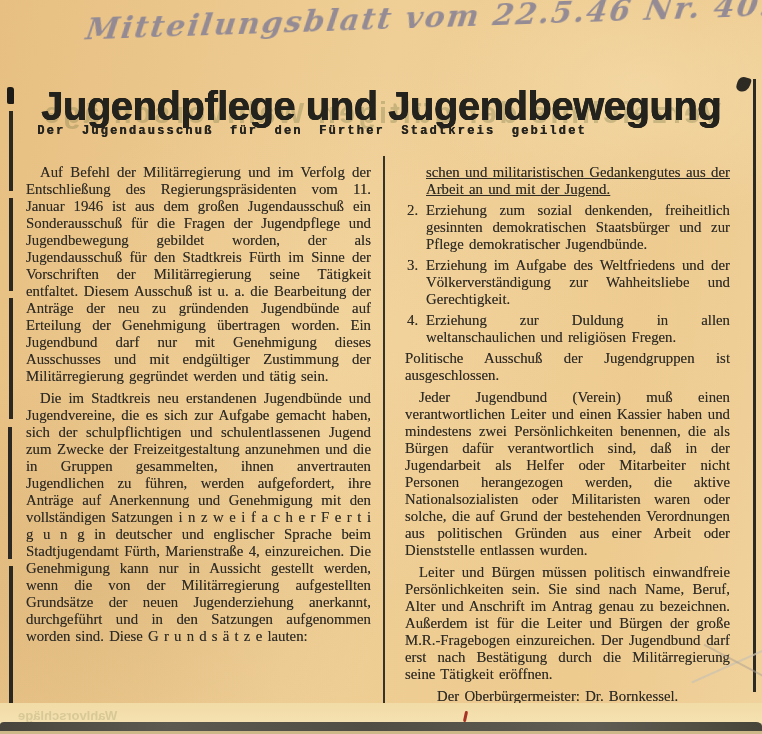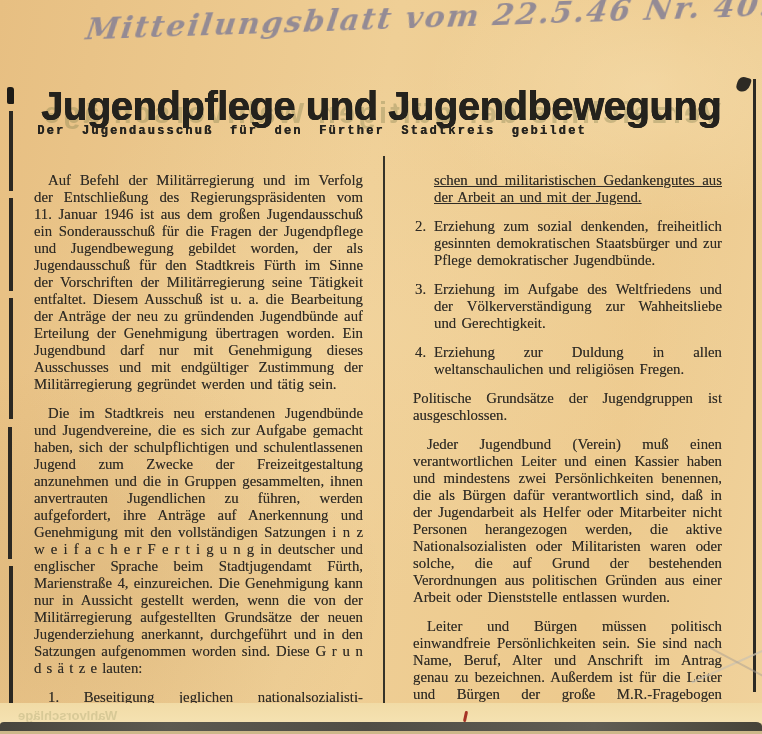--- a/index.html
+++ b/index.html
@@ -46,21 +46,21 @@
   }
   
   .columns{
     position:absolute;left:22px;top:160px;width:712px;display:flex;gap:26px;
     font-size:14.8px;line-height:17px;color:#2f2b25;
     text-align:justify;word-spacing:1.5px;
     text-shadow:0 0 .4px rgba(47,43,37,.55);
   }
   .col-left{width:353px;flex:none;}
   .col-right{flex:1;min-width:0;}
-  .col p{margin:12px;}
+  .col p{margin:4px;}
   .p-indent{text-indent:14px;}
   .mt{margin-top:5px !important;}
   .list-start{text-align-last:justify;}
   .hang{position:relative;padding-left:21px;margin:0;}
   .hang .num{position:absolute;left:2px;top:0;}
   .cont{padding-left:21px;text-decoration:underline;}
   .dateline{margin-top:14px !important;padding-left:20px;letter-spacing:.5px;}
   .signature{margin-top:5px !important;padding-left:32px;}
   
   .rule{position:absolute;background:#2b2822;}
@@ -100,40 +100,39 @@
 
   <div class="headline">Jugendpflege und Jugendbewegung</div>
 
   <div class="subheadline">Der Jugendausschuß für den Fürther Stadtkreis gebildet</div>
 
   <div class="columns">
 
     <div class="col col-left">
       <p class="p-indent">Auf Befehl der Militärregierung und im Verfolg der Entschließung des Regierungspräsidenten vom 11. Januar 1946 ist aus dem großen Jugendausschuß ein Sonderausschuß für die Fragen der Jugendpflege und Jugendbewegung gebildet worden, der als Jugendausschuß für den Stadtkreis Fürth im Sinne der Vorschriften der Militärregierung seine Tätigkeit entfaltet. Diesem Ausschuß ist u. a. die Bearbeitung der Anträge der neu zu gründenden Jugendbünde auf Erteilung der Genehmigung übertragen worden. Ein Jugendbund darf nur mit Genehmigung dieses Ausschusses und mit endgültiger Zustimmung der Militärregierung gegründet werden und tätig sein.</p>
       <p class="p-indent mt">Die im Stadtkreis neu erstandenen Jugendbünde und Jugendvereine, die es sich zur Aufgabe gemacht haben, sich der schulpflichtigen und schulentlassenen Jugend zum Zwecke der Freizeitgestaltung anzunehmen und die in Gruppen gesammelten, ihnen anvertrauten Jugendlichen zu führen, werden aufgefordert, ihre Anträge auf Anerkennung und Genehmigung mit den vollständigen Satzungen i n z w e i f a c h e r F e r t i g u n g in deutscher und englischer Sprache beim Stadtjugendamt Fürth, Marienstraße 4, einzureichen. Die Genehmigung kann nur in Aussicht gestellt werden, wenn die von der Militärregierung aufgestellten Grundsätze der neuen Jugenderziehung anerkannt, durchgeführt und in den Satzungen aufgenommen worden sind. Diese G r u n d s ä t z e lauten:</p>
-      <p class="p-indent list-start">1. Beseitigung jeglichen nationalsozialisti-</p>
     </div>
 
     <div class="col col-right">
       <p class="cont">schen und militaristischen Gedankengutes aus der Arbeit an und mit der Jugend.</p>
 
       <p class="hang">
         <span class="num">2.</span>
         <span>Erziehung zum sozial denkenden, freiheitlich gesinnten demokratischen Staatsbürger und zur Pflege demokratischer Jugendbünde.</span>
       </p>
       <p class="hang">
         <span class="num">3.</span>
         <span>Erziehung im Aufgabe des Weltfriedens und der Völkerverständigung zur Wahheitsliebe und Gerechtigkeit.</span>
       </p>
       <p class="hang">
         <span class="num">4.</span>
         <span>Erziehung zur Duldung in allen weltanschaulichen und religiösen Fregen.</span>
       </p>
 
-      <p>Politische Grundsätze der Jugendgruppen ist ausgeschlossen.</p>
+      <p>Politische Ausschuß der Jugendgruppen ist ausgeschlossen.</p>
 
       <p class="p-indent mt">Jeder Jugendbund (Verein) muß einen verantwortlichen Leiter und einen Kassier haben und mindestens zwei Persönlichkeiten benennen, die als Bürgen dafür verantwortlich sind, daß in der Jugendarbeit als Helfer oder Mitarbeiter nicht Personen herangezogen werden, die aktive Nationalsozialisten oder Militaristen waren oder solche, die auf Grund der bestehenden Verordnungen aus politischen Gründen aus einer Arbeit oder Dienststelle entlassen wurden.</p>
       <p class="p-indent mt">Leiter und Bürgen müssen politisch einwandfreie Persönlichkeiten sein. Sie sind nach Name, Beruf, Alter und Anschrift im Antrag genau zu bezeichnen. Außerdem ist für die Leiter und Bürgen der große M.R.-Fragebogen einzureichen. Der Jugendbund darf erst nach Bestätigung durch die Militärregierung seine Tätigkeit eröffnen.</p>
 
       <p class="signature">Der Oberbürgermeister: Dr. Bornkessel.</p>
     </div>
   </div>
 
   <div class="rule lseg1"></div>
   <div class="rule lseg2"></div>

